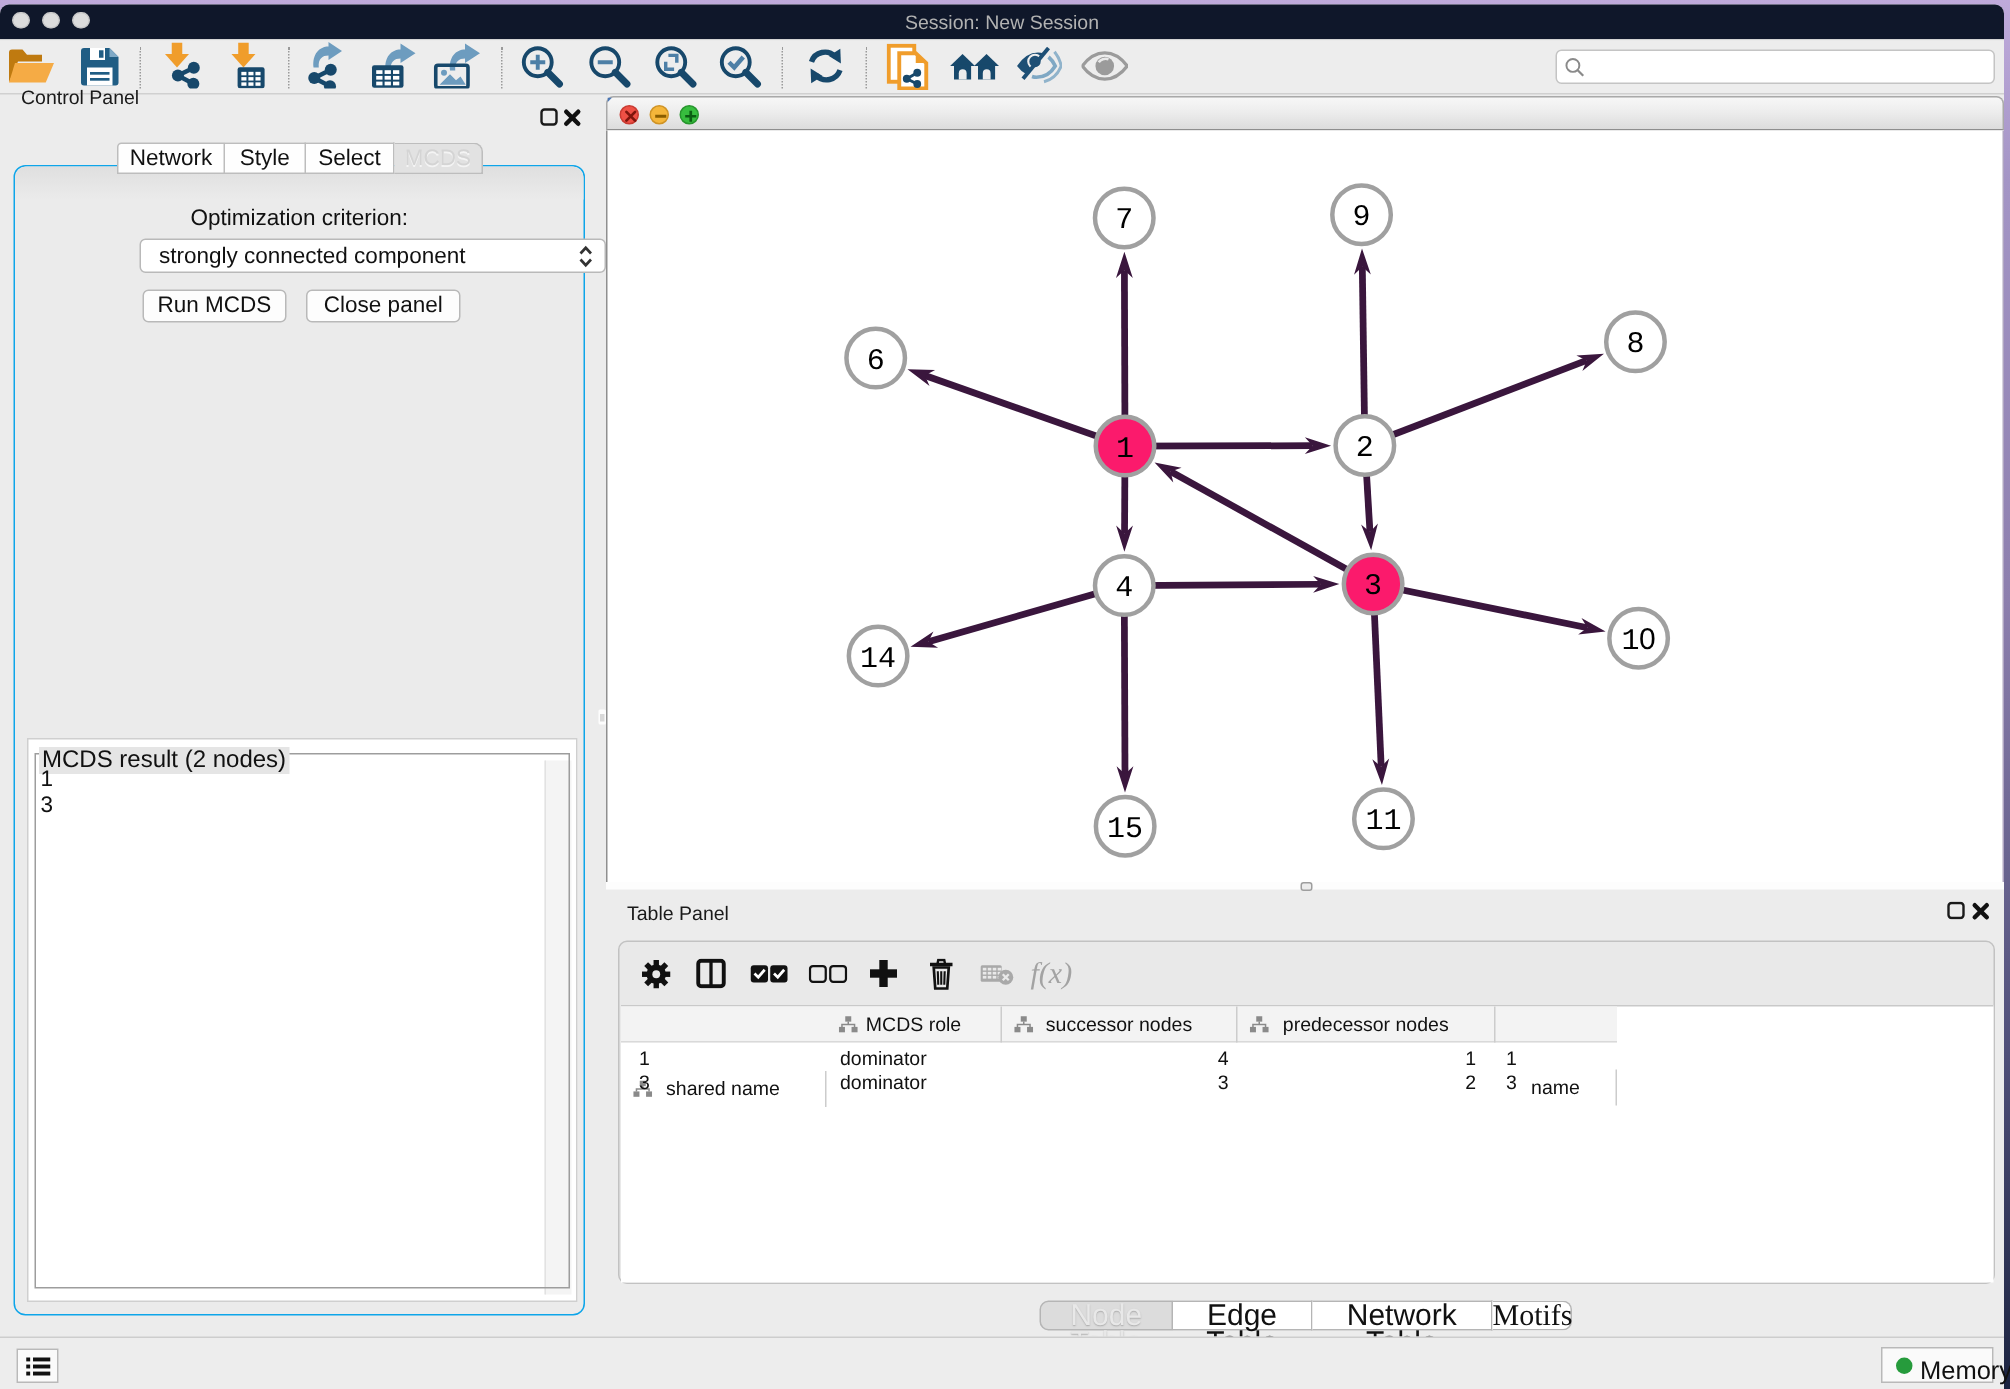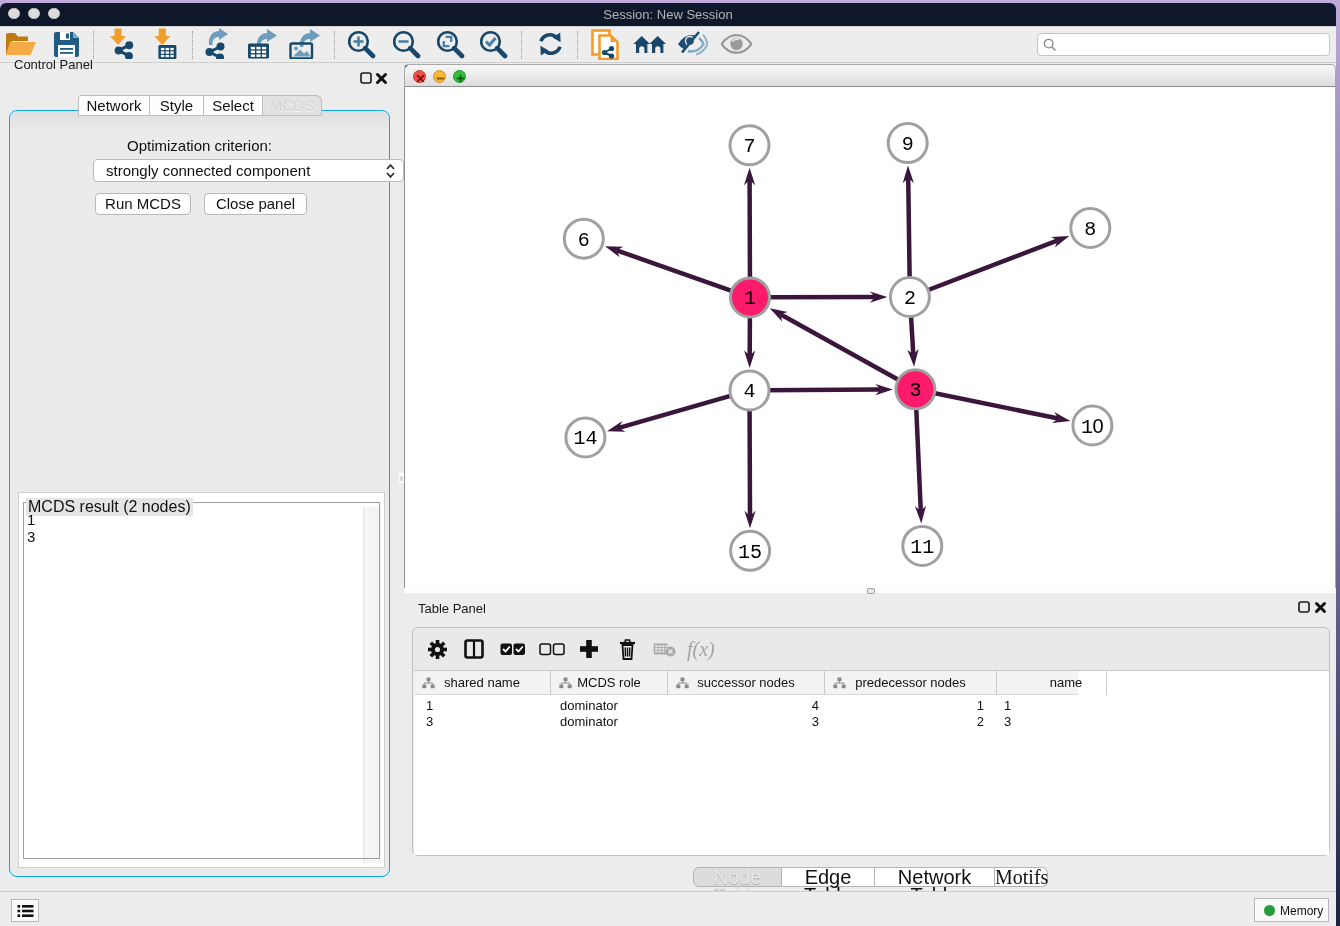--- a/index.html
+++ b/index.html
@@ -411,21 +411,21 @@
         <rect x="12.099999999999998" y="8.600000000000001" width="2.4" height="1.8" fill="#e9e9e9"></rect>
         <circle cx="17.5" cy="9.5" r="5" fill="#a9a9a9"></circle>
         <g stroke="#e9e9e9" stroke-width="1.5">
           <line x1="15.5" y1="7.5" x2="19.5" y2="11.5"></line>
           <line x1="19.5" y1="7.5" x2="15.5" y2="11.5"></line>
         </g>
       </svg>
 <div class="abs" style="left:274px;top:10px;font-family:'Liberation Serif',serif;font-style:italic;font-size:20px;color:#a3a3a3;">f(x)</div>
     <div id="tp-table">
       <div id="tp-header">
-        <div class="hcol" style="left:0; width:137px;">
+        <div class="hcol" style="left:0; width:137px;margin-top:43px;">
             <svg class="abs" style="left:8px;top:6px" width="13" height="12" viewBox="0 0 13 12">
               <g fill="#8a8a8a">
                 <rect x="4.5" y="0.5" width="4" height="3.6"></rect>
                 <rect x="0.3" y="7.6" width="4" height="3.6"></rect>
                 <rect x="8.7" y="7.6" width="4" height="3.6"></rect>
               </g>
               <g stroke="#8a8a8a" stroke-width="1">
                 <path d="M6.5,4 L6.5,6 M2.3,7.6 L2.3,6 L10.7,6 L10.7,7.6" fill="none"></path>
               </g>
             </svg>
@@ -463,21 +463,21 @@
                 <rect x="4.5" y="0.5" width="4" height="3.6"></rect>
                 <rect x="0.3" y="7.6" width="4" height="3.6"></rect>
                 <rect x="8.7" y="7.6" width="4" height="3.6"></rect>
               </g>
               <g stroke="#8a8a8a" stroke-width="1">
                 <path d="M6.5,4 L6.5,6 M2.3,7.6 L2.3,6 L10.7,6 L10.7,7.6" fill="none"></path>
               </g>
             </svg>
             <span>predecessor nodes</span>
           </div>
-        <div class="hcol" style="left:612px; width:81px;">
+        <div class="hcol" style="left:583px; width:81px;margin-top:42px;">
             <span>name</span>
           </div>
       </div>
       <div class="row" style="top:26px;">
         <div class="cell" style="left:12px;">1</div>
         <div class="cell" style="left:146px;">dominator</div>
         <div class="cell" style="left:395px; width:10px; text-align:right;">4</div>
         <div class="cell" style="left:560px; width:10px; text-align:right;">1</div>
         <div class="cell" style="left:590px;">1</div>
       </div>
@@ -512,16 +512,16 @@
             <rect x="5" y="1" width="11.5" height="2.6"></rect>
             <rect x="0.5" y="5.7" width="2.6" height="2.6"></rect>
             <rect x="5" y="5.7" width="11.5" height="2.6"></rect>
             <rect x="0.5" y="10.4" width="2.6" height="2.6"></rect>
             <rect x="5" y="10.4" width="11.5" height="2.6"></rect>
           </g>
         </svg>
       </div>
     <div id="membtn">
         <div class="abs" style="left:9px;top:6px;width:11px;height:11px;border-radius:50%;background:#269b3c;"></div>
-        <div class="abs" style="left:25px;top:5px;font-size:12px;">Memory</div>
+        <div class="abs" style="left:25px;top:5px;font-size:17px;">Memory</div>
       </div>
   </div>
 </div>
 
 </body></html>

